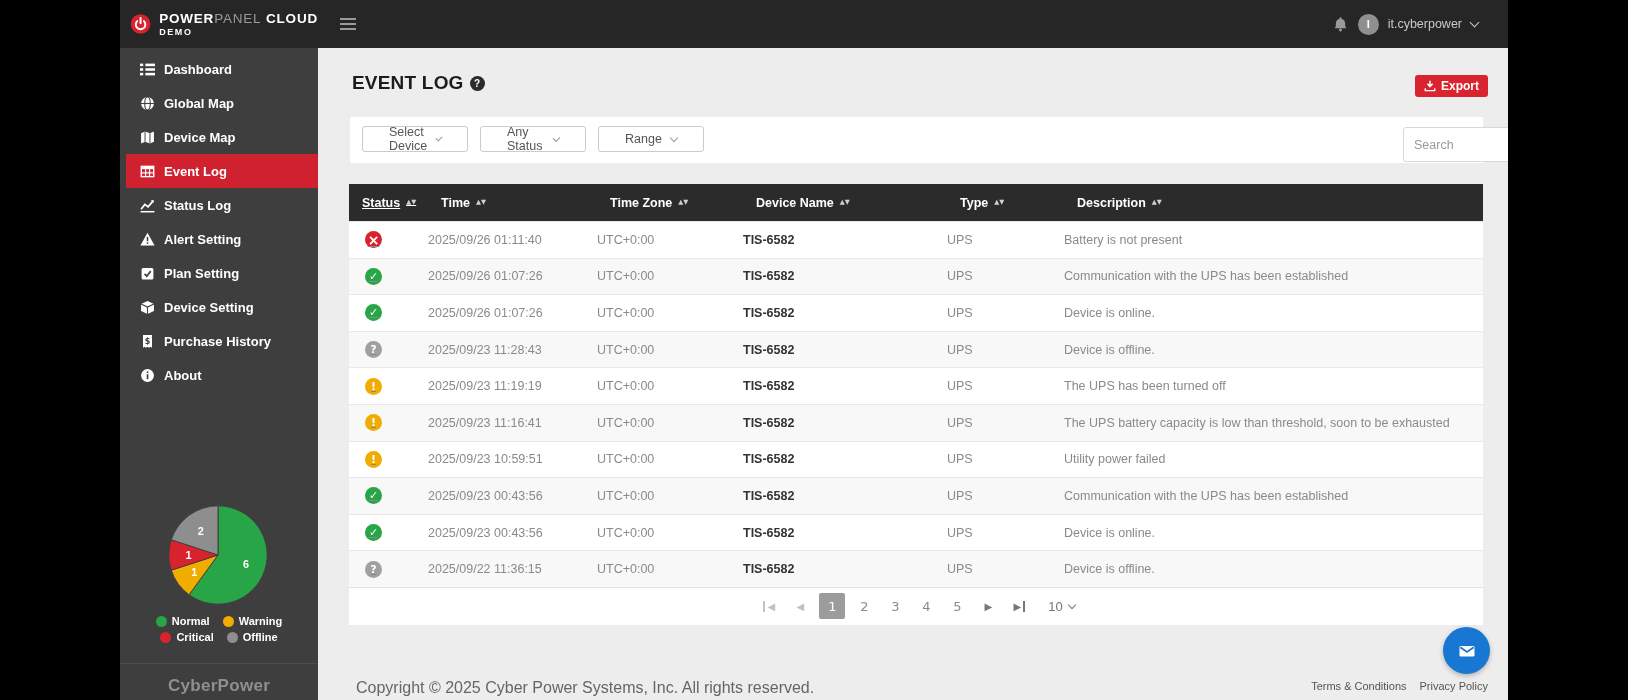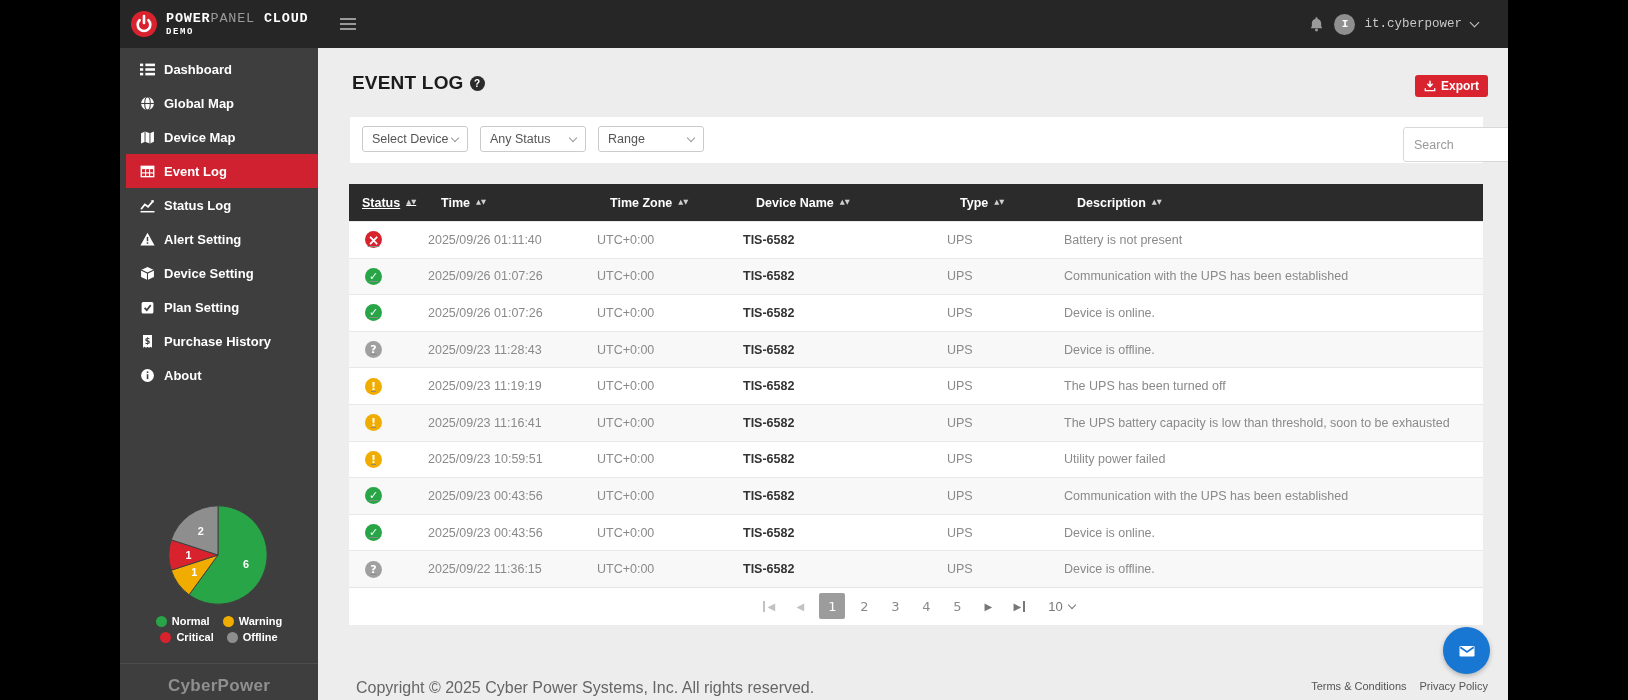--- a/index.html
+++ b/index.html
@@ -4,21 +4,21 @@
 <style>
   * { margin:0; padding:0; box-sizing:border-box; }
   html,body { width:1628px; height:700px; background:#000; overflow:hidden;
               font-family:"Liberation Sans", sans-serif; }
 
   .app { position:absolute; left:120px; top:0; width:1388px; height:700px;
          background:#ededed; overflow:hidden; }
 
   
   .topbar { position:absolute; left:0; top:0; right:0; height:48px; background:#262626;
-            display:flex; align-items:center;font-family:Liberation Mono, monospace; }
+            display:flex; align-items:center; }
   .brand { display:flex; align-items:center; gap:8px; padding-left:10px; width:198px; flex:none; }
   .brand-text .l1 { font-size:13.5px; letter-spacing:.8px; color:#fff; font-weight:bold; white-space:nowrap; }
   .brand-text .l1 .lt { color:#9a9a9a; font-weight:normal; }
   .brand-text .l2 { font-size:9px; letter-spacing:1.6px; color:#fff; font-weight:bold; margin-top:1px; }
   .hamburger { margin-left:22px; width:16px; cursor:pointer; }
   .hamburger span { display:block; height:2px; background:#9a9a9a; margin:3px 0; }
   .top-right { margin-left:auto; display:flex; align-items:center; gap:9px; padding-right:30px; }
   .avatar { width:21px; height:21px; border-radius:50%; background:#8f8f8f; color:#fff;
             font-size:11px; font-weight:bold; display:flex; align-items:center; justify-content:center; }
   .username { color:#c9c9c9; font-size:12.5px; }
@@ -49,21 +49,21 @@
   .help { width:15px; height:15px; border-radius:50%; background:#2b2b2b; color:#fff; font-size:10px;
           font-weight:bold; display:flex; align-items:center; justify-content:center; cursor:pointer; }
   .export-btn { position:absolute; left:1097px; top:27px; height:22px; background:#d9232f; border:none;
                 border-radius:3px; color:#fff; font-size:12px; font-weight:bold; display:flex;
                 align-items:center; gap:5px; padding:0 9px; cursor:pointer;
                 font-family:"Liberation Sans", sans-serif; }
 
   .filter-card { position:absolute; left:32px; top:69px; width:1133px; height:46px; background:#fff; }
   .dd { position:absolute; top:9px; width:106px; height:26px; background:#fff; border:1px solid #cbcbcb;
         border-radius:3px; display:flex; align-items:center; justify-content:space-between;
-        padding:0 9px; font-size:12.5px; color:#555; cursor:pointer; }
+        padding:0 26px; font-size:12.5px; color:#555; cursor:pointer; }
   .dd .chev2 { width:6px; height:6px; border-right:1.4px solid #999; border-bottom:1.4px solid #999;
                transform:rotate(45deg); margin-top:-3px; }
   .search-box { position:absolute; left:1053px; top:10px; width:147px; height:35px; }
   .search-box input { width:100%; height:100%; border:1px solid #d8d8d8; border-radius:3px;
                       padding:0 26px 0 10px; font-size:12.5px; color:#555;
                       font-family:"Liberation Sans", sans-serif; }
   .search-box input::placeholder { color:#9a9a9a; }
   .mag { position:absolute; right:8px; top:6px; width:9px; height:9px; border:1.5px solid #b0b0b0;
          border-radius:50%; }
   .mag::after { content:""; position:absolute; left:7px; top:7px; width:5px; height:1.5px;
@@ -197,31 +197,31 @@
       <div class="nav-item">
         <svg class="micon" viewBox="0 0 14 14">
             <path d="M7 .8 L13.6 12.6 H.4 Z" fill="#fff"></path>
             <rect x="6.3" y="4.6" width="1.4" height="4" fill="#3e3e3e"></rect>
             <rect x="6.3" y="9.6" width="1.4" height="1.5" fill="#3e3e3e"></rect>
           </svg>
         <span>Alert Setting</span>
       </div>
       <div class="nav-item">
         <svg class="micon" viewBox="0 0 14 14">
+            <rect x="1.5" y="1.8" width="11" height="10.8" rx="1.4" fill="#fff"></rect>
+            <path d="M4.3 7.4 l2 2.1 L10 4.8" fill="none" stroke="#3e3e3e" stroke-width="1.6"></path>
+          </svg>
+        <span>Plan Setting</span>
+      </div>
+      <div class="nav-item">
+        <svg class="micon" viewBox="0 0 14 14">
             <path d="M7 1 L13 3.8 V10.2 L7 13 L1 10.2 V3.8 Z" fill="#fff"></path>
             <path d="M1 3.8 L7 6.6 L13 3.8 M7 6.6 V13" fill="none" stroke="#3e3e3e" stroke-width="1"></path>
           </svg>
         <span>Device Setting</span>
-      </div>
-      <div class="nav-item">
-        <svg class="micon" viewBox="0 0 14 14">
-            <rect x="1.5" y="1.8" width="11" height="10.8" rx="1.4" fill="#fff"></rect>
-            <path d="M4.3 7.4 l2 2.1 L10 4.8" fill="none" stroke="#3e3e3e" stroke-width="1.6"></path>
-          </svg>
-        <span>Plan Setting</span>
       </div>
       <div class="nav-item">
         <svg class="micon" viewBox="0 0 14 14">
             <path d="M2.8 1 H11.2 V12.9 l-1.4-1 -1.4 1 -1.4-1 -1.4 1 -1.4-1 -1.4 1 Z" fill="#fff"></path>
             <text x="7" y="9.3" text-anchor="middle" font-size="7.5" font-weight="bold" fill="#3e3e3e" font-family="'DejaVu Sans', sans-serif">$</text>
           </svg>
         <span>Purchase History</span>
       </div>
       <div class="nav-item">
         <svg class="micon" viewBox="0 0 14 14">

